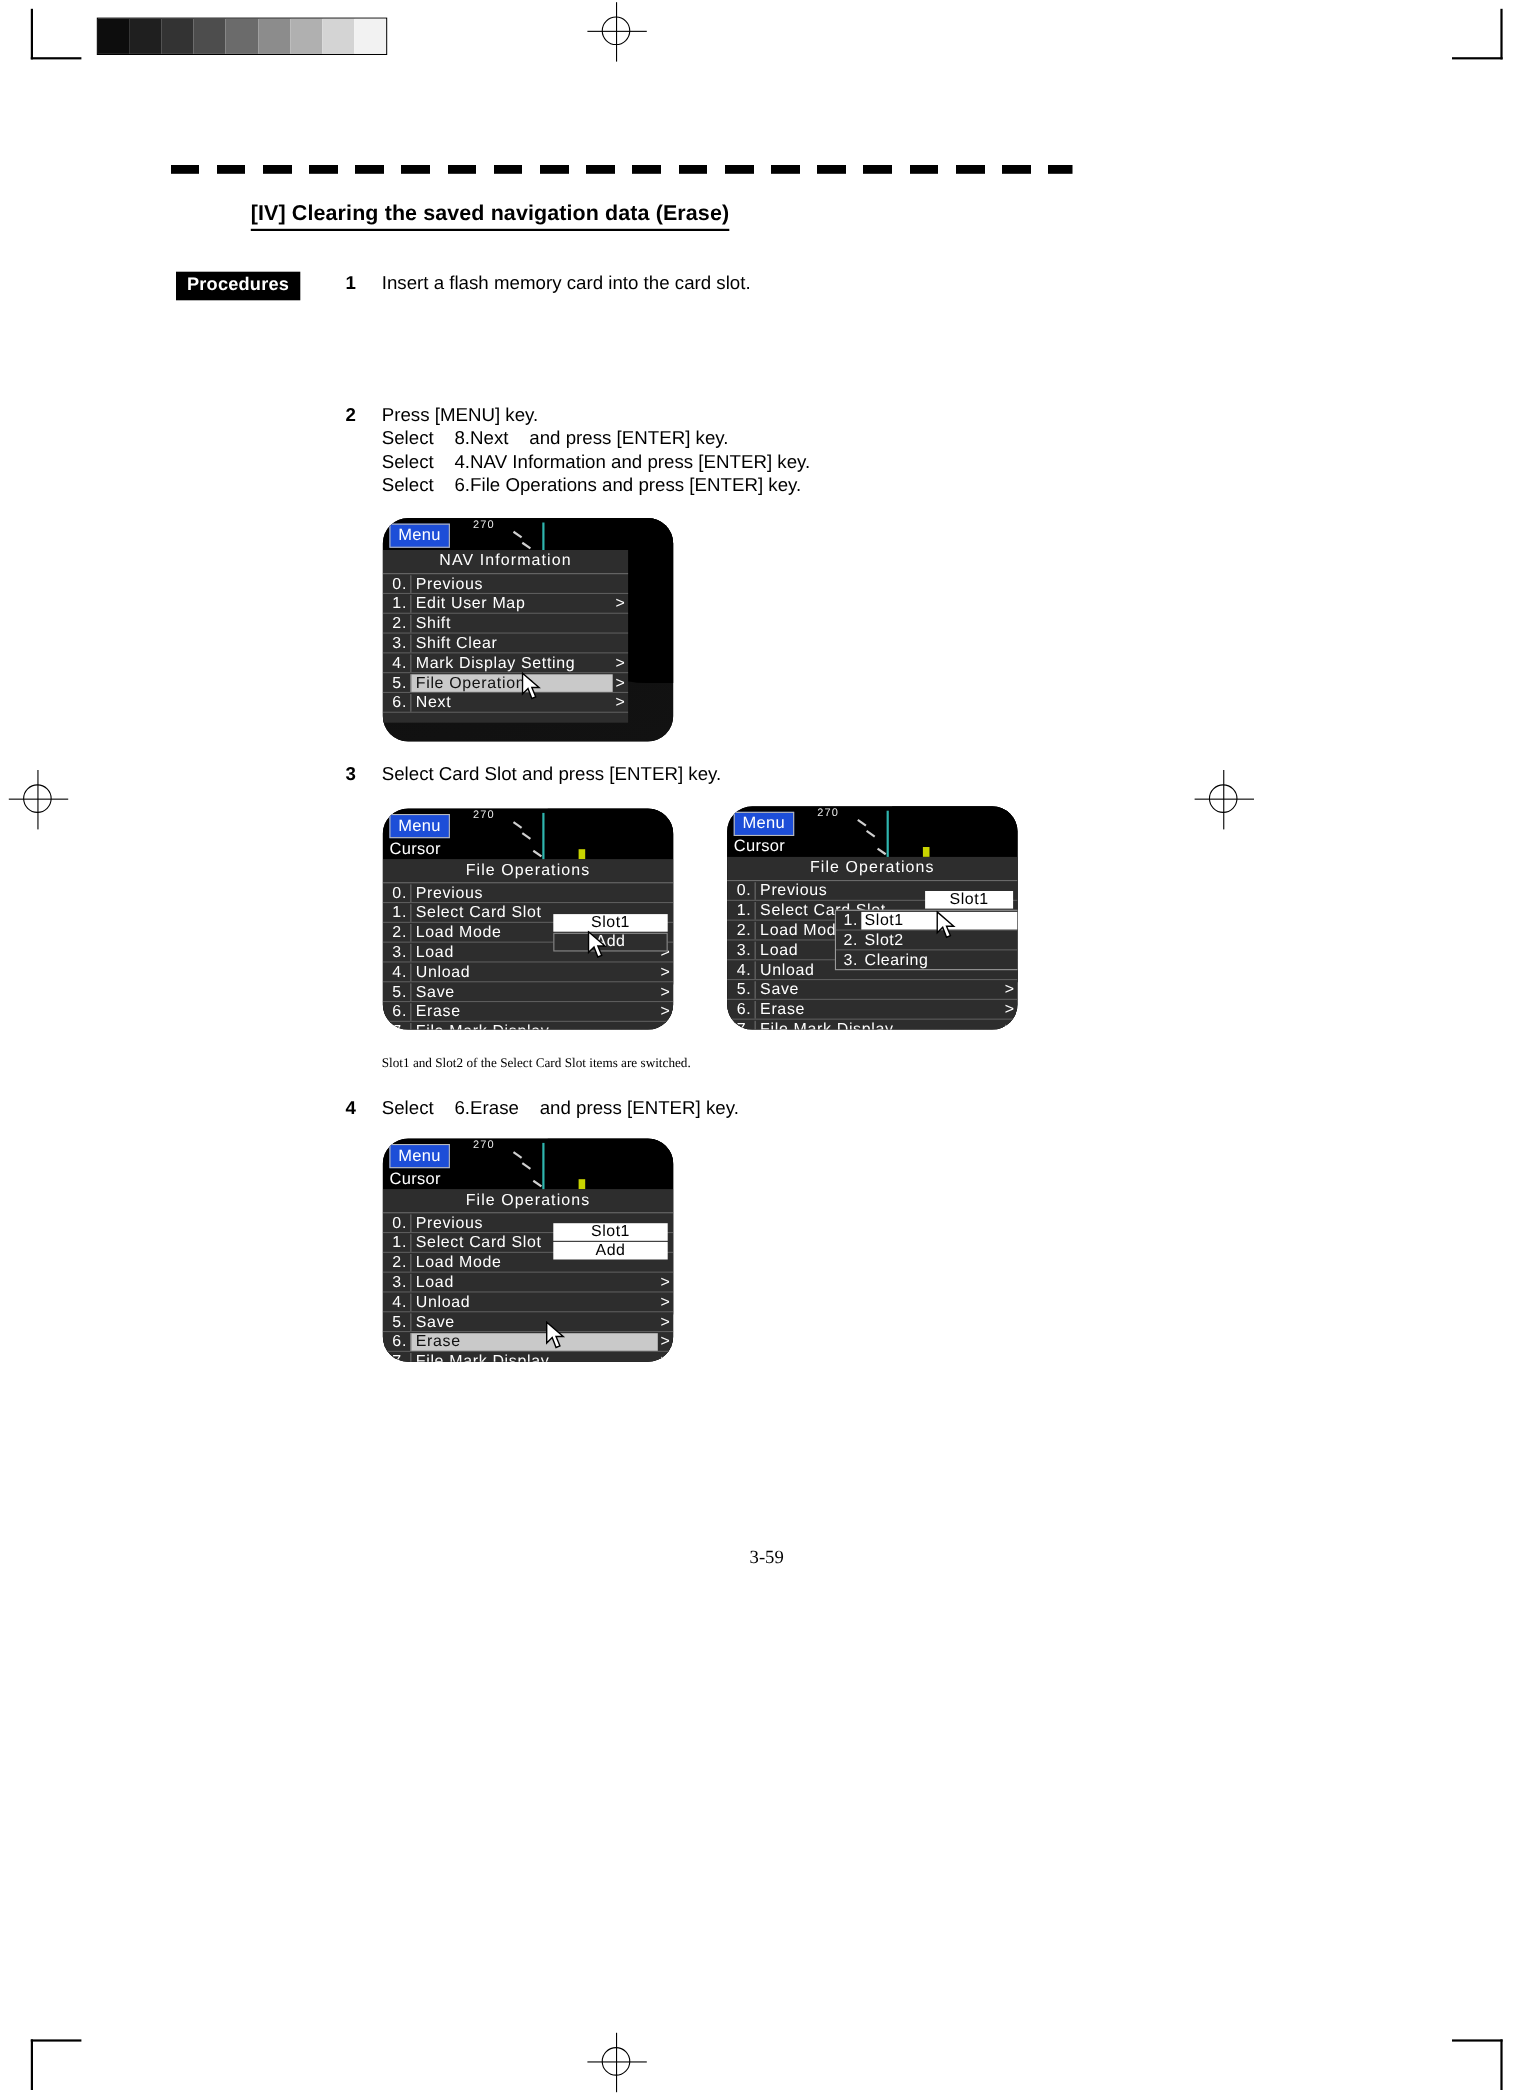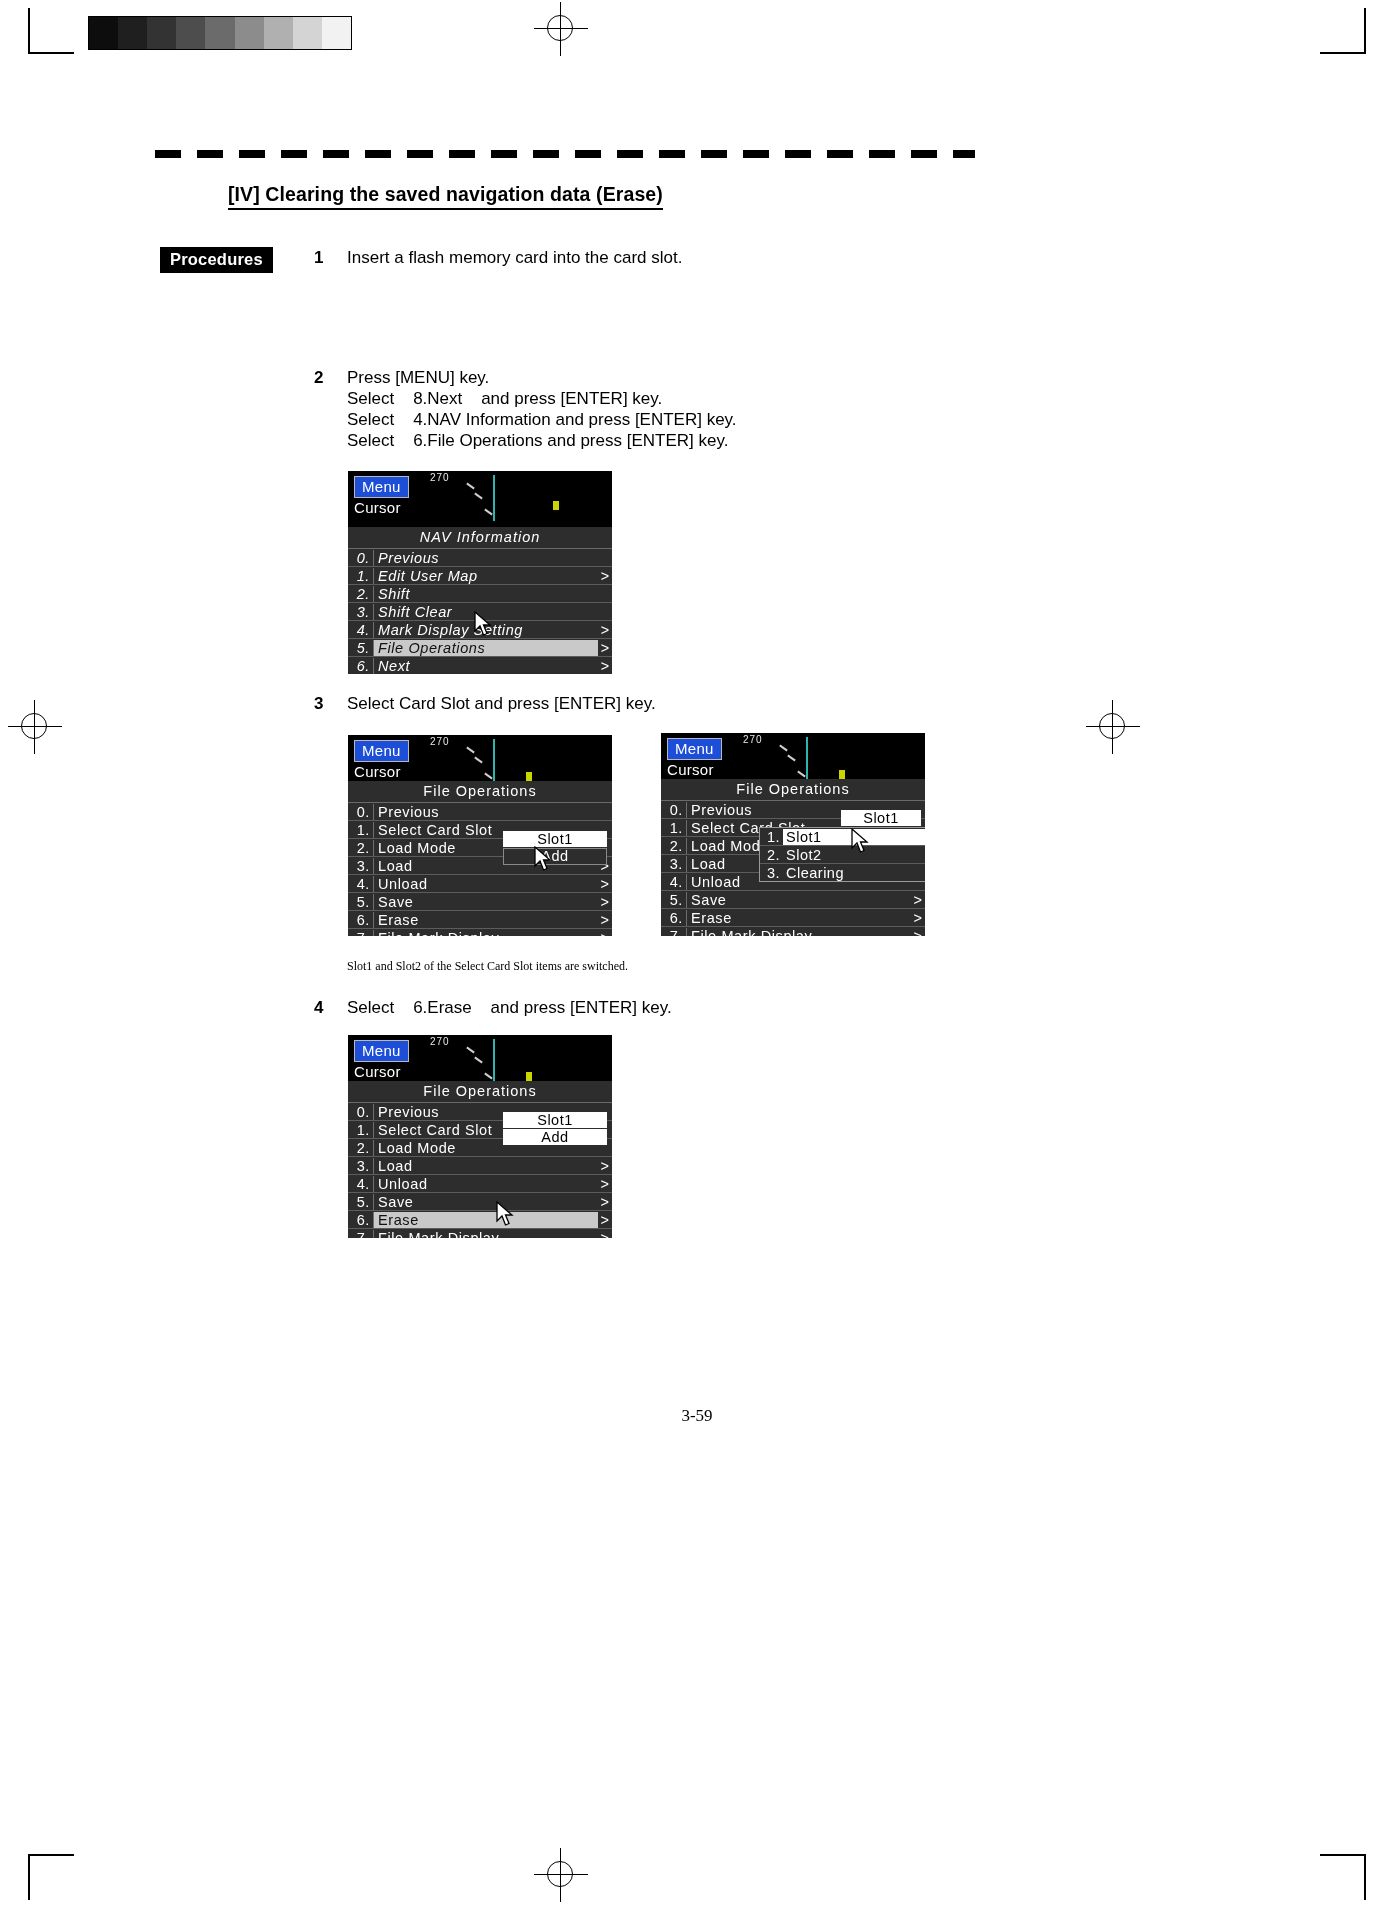--- a/index.html
+++ b/index.html
@@ -32,21 +32,21 @@
   .step{position:absolute;font-family:"Liberation Sans",sans-serif;font-weight:normal;
      font-size:17px;color:#000;white-space:pre;}
   .step-num{position:absolute;font-family:"Liberation Sans",sans-serif;font-weight:bold;
      font-size:17px;color:#000;}
 
   .body-serif{position:absolute;font-family:"Liberation Serif",serif;font-size:17px;
      line-height:1.35;color:#000;white-space:pre;}
 
   
   .lcd{position:absolute;background:#0a0a0a;overflow:hidden;
-       font-family:"Liberation Sans",sans-serif;color:#ffffff;}
+       font-family:"Liberation Sans",sans-serif;color:#ffffff;border-radius:23px;}
   .lcd .sky{position:absolute;left:0;top:0;right:0;bottom:0;
        background:linear-gradient(160deg,#000 0%,#000 45%,#101010 46%,#121212 100%);}
   
   .lcd .deco-arc{position:absolute;border:1px solid #1f6f6a;border-radius:50%;
        border-color:transparent transparent #2c8a85 transparent;}
   .lcd .deco-tick{position:absolute;background:#cfcfcf;height:2px;}
   .lcd .deco-vline{position:absolute;width:2px;background:#2fb5ae;}
   .lcd .deco-270{position:absolute;font-size:10px;color:#e8e8e8;letter-spacing:1px;}
   .lcd .deco-dark{position:absolute;background:#000;}
   .lcd .deco-buoy{position:absolute;width:6px;height:9px;background:#c9d400;}
@@ -159,21 +159,21 @@
     <div class="deco-270" style="left:82px;top:1px;">270</div>
     <div class="deco-vline" style="left:145px;top:4px;height:46px;"></div>
     <div class="deco-tick" style="left:118px;top:14px;width:9px;transform:rotate(35deg);"></div>
     <div class="deco-tick" style="left:126px;top:24px;width:9px;transform:rotate(35deg);"></div>
     <div class="deco-tick" style="left:136px;top:40px;width:9px;transform:rotate(35deg);"></div>
     <div class="deco-buoy" style="left:205px;top:30px;"></div>
 
     <div class="lcd-tab">Menu</div>
     <div class="lcd-cursor" style="top:28px;">Cursor</div>
 
-    <div class="lcd-menu" style="left:0;top:56px;width:264px;height:157px;font-style:italic;">
+    <div class="lcd-menu" style="left:0;top:29px;width:223px;height:157px;">
       <div class="lcd-menu-title">NAV  Information</div>
       <div id="rows-0">
           <div class="lcd-row">
             <span class="idx">0.</span>
             <span class="lbl">Previous</span>
             <span class="arrow"></span>
           </div>
           <div class="lcd-row">
             <span class="idx">1.</span>
             <span class="lbl">Edit  User  Map</span>

